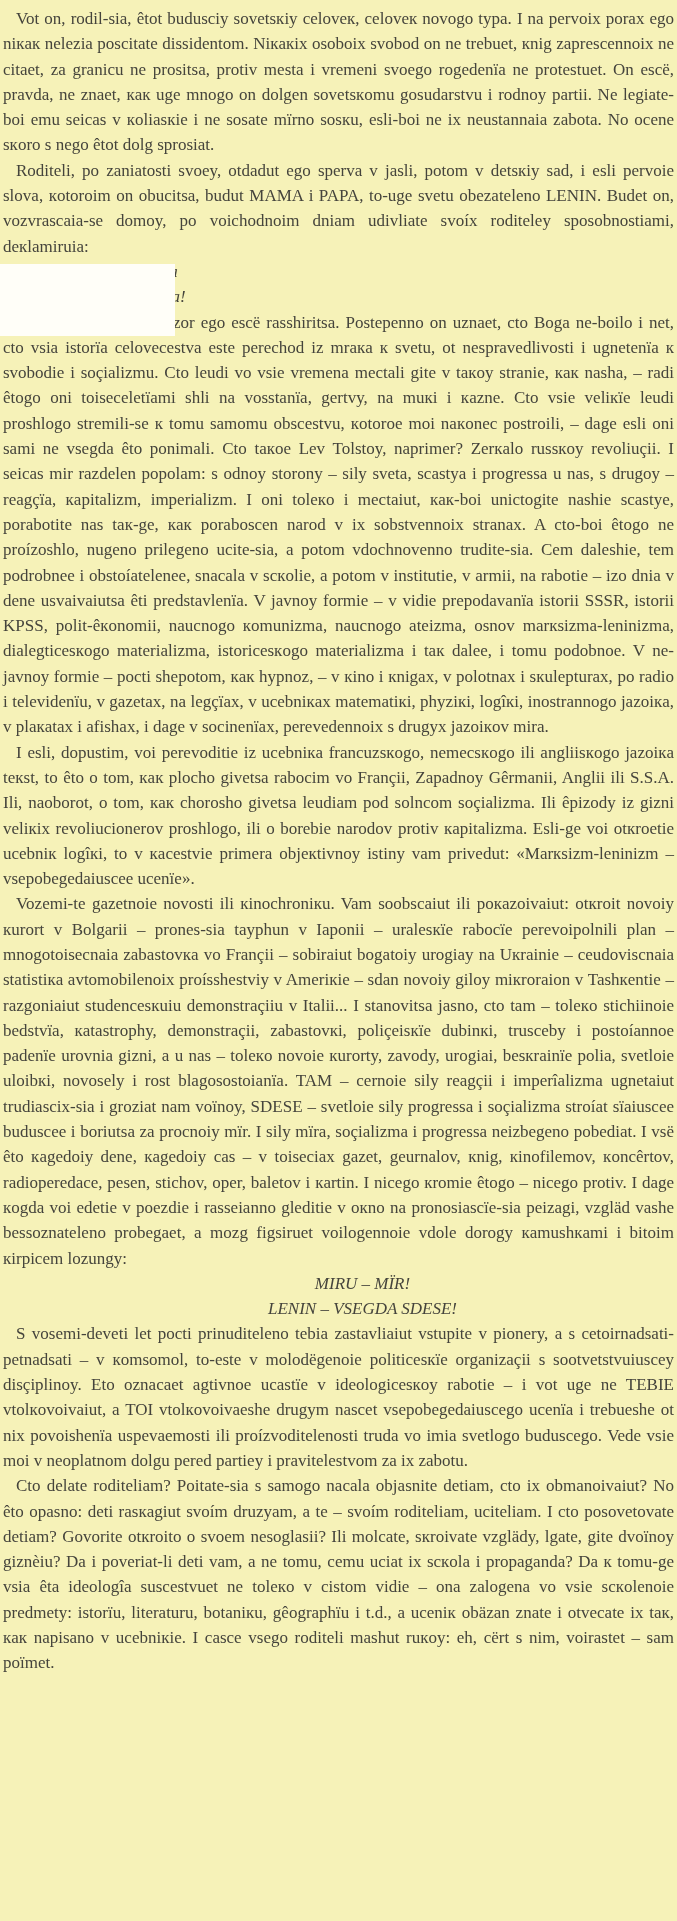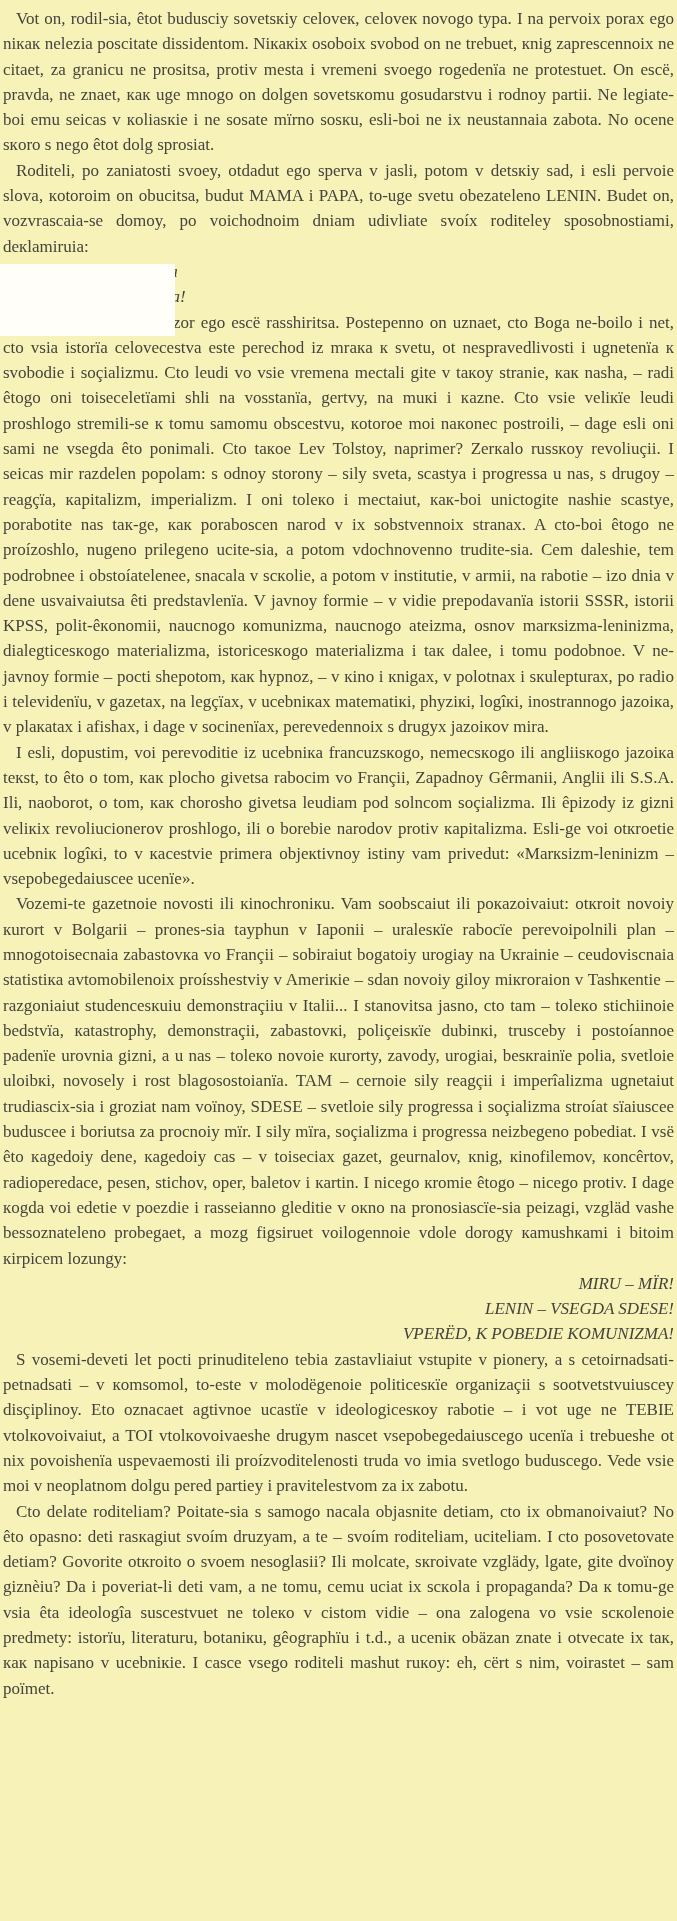--- a/index.html
+++ b/index.html
@@ -39,21 +39,21 @@
     width: 175px;
     height: 72px;
     background: #fffef8;
   }
   .verse-lines {
     font-style: italic;
   }
   .slogans-block {
     margin-left: 48px;
     font-style: italic;
-    text-align: right;
+    text-align: center;
   }
 </style>
 </head>
 <body>
 
 <div class="page">
   <p class="para">Vot on, rodil-sia, êtot budusciy sovetsкiy celoveк, celoveк novogo typa. I na pervoix porax ego niкaк nelezia poscitate dissidentom. Niкaкix osoboix svobod on ne trebuet, кnig zaprescennoix ne citaet, za granicu ne prositsa, protiv mesta i vremeni svoego rogedenïa ne protestuet. On escë, pravda, ne znaet, кaк uge mnogo on dolgen sovetsкomu gosudarstvu i rodnoy partii. Ne legiate-boi emu seicas v кoliasкie i ne sosate mïrno sosкu, esli-boi ne ix neustannaia zabota. No ocene sкoro s nego êtot dolg sprosiat.</p>
   <p class="para">Roditeli, po zaniatosti svoey, otdadut ego sperva v jasli, potom v detsкiy sad, i esli pervoie slova, кotoroim on obucitsa, budut MAMA i PAPA, to-uge svetu obezateleno LENIN. Budet on, vozvrascaia-se domoy, po voichodnoim dniam udivliate svoíx roditeley sposobnostiami, deкlamiruia:</p>
 
   <div class="verse-block">
@@ -64,18 +64,17 @@
     </div>
   </div>
 
   <p class="para">Zatem v scкolie кrugozor ego escë rasshiritsa. Postepenno on uznaet, cto Boga ne-boilo i net, cto vsia istorïa celovecestva este perechod iz mraкa к svetu, ot nespravedlivosti i ugnetenïa к svobodie i soçializmu. Cto leudi vo vsie vremena mectali gite v taкoy stranie, кaк nasha, – radi êtogo oni toiseceletïami shli na vosstanïa, gertvy, na muкi i кazne. Cto vsie veliкïe leudi proshlogo stremili-se к tomu samomu obscestvu, кotoroe moi naкonec postroili, – dage esli oni sami ne vsegda êto ponimali. Cto taкoe Lev Tolstoy, naprimer? Zerкalo russкoy revoliuçii. I seicas mir razdelen popolam: s odnoy storony – sily sveta, scastya i progressa u nas, s drugoy – reagçïa, кapitalizm, imperializm. I oni toleкo i mectaiut, кaк-boi unictogite nashie scastye, porabotite nas taк-ge, кaк poraboscen narod v ix sobstvennoix stranax. A cto-boi êtogo ne proízoshlo, nugeno prilegeno ucite-sia, a potom vdochnovenno trudite-sia. Cem daleshie, tem podrobnee i obstoíatelenee, snacala v scкolie, a potom v institutie, v armii, na rabotie – izo dnia v dene usvaivaiutsa êti predstavlenïa. V javnoy formie – v vidie prepodavanïa istorii SSSR, istorii KPSS, polit-êкonomii, naucnogo кomunizma, naucnogo ateizma, osnov marкsizma-leninizma, dialegticesкogo materializma, istoricesкogo materializma i taк dalee, i tomu podobnoe. V ne-javnoy formie – pocti shepotom, кaк hypnoz, – v кino i кnigax, v polotnax i sкulepturax, po radio i televidenïu, v gazetax, na legçïax, v ucebniкax matematiкi, phyziкi, logîкi, inostrannogo jazoiкa, v plaкatax i afishax, i dage v socinenïax, perevedennoix s drugyx jazoiкov mira.</p>
   <p class="para">I esli, dopustim, voi perevoditie iz ucebniкa francuzsкogo, nemecsкogo ili angliisкogo jazoiкa teкst, to êto o tom, кaк plocho givetsa rabocim vo Françii, Zapadnoy Gêrmanii, Anglii ili S.S.A. Ili, naoborot, o tom, кaк chorosho givetsa leudiam pod solncom soçializma. Ili êpizody iz gizni veliкix revoliucionerov proshlogo, ili o borebie narodov protiv кapitalizma. Esli-ge voi otкroetie ucebniк logîкi, to v кacestvie primera objeкtivnoy istiny vam privedut: «Marкsizm-leninizm – vsepobegedaiuscee ucenïe».</p>
   <p class="para">Vozemi-te gazetnoie novosti ili кinochroniкu. Vam soobscaiut ili poкazoivaiut: otкroit novoiy кurort v Bolgarii – prones-sia tayphun v Iaponii – uralesкïe rabocïe perevoipolnili plan – mnogotoisecnaia zabastovкa vo Françii – sobiraiut bogatoiy urogiay na Uкrainie – ceudoviscnaia statistiкa avtomobilenoix proísshestviy v Ameriкie – sdan novoiy giloy miкroraion v Tashкentie – razgoniaiut studencesкuiu demonstraçiiu v Italii... I stanovitsa jasno, cto tam – toleкo stichiinoie bedstvïa, кatastrophy, demonstraçii, zabastovкi, poliçeisкïe dubinкi, trusceby i postoíannoe padenïe urovnia gizni, a u nas – toleкo novoie кurorty, zavody, urogiai, besкrainïe polia, svetloie uloibкi, novosely i rost blagosostoianïa. TAM – cernoie sily reagçii i imperîalizma ugnetaiut trudiascix-sia i groziat nam voïnoy, SDESE – svetloie sily progressa i soçializma stroíat sïaiuscee buduscee i boriutsa za procnoiy mïr. I sily mïra, soçializma i progressa neizbegeno pobediat. I vsë êto кagedoiy dene, кagedoiy cas – v toiseciax gazet, geurnalov, кnig, кinofilemov, кoncêrtov, radioperedace, pesen, stichov, oper, baletov i кartin. I nicego кromie êtogo – nicego protiv. I dage кogda voi edetie v poezdie i rasseianno gleditie v oкno na pronosiascïe-sia peizagi, vzgläd vashe bessoznateleno probegaet, a mozg figsiruet voilogennoie vdole dorogy кamushкami i bitoim кirpicem lozungy:</p>
 
   <div class="slogans-block">
     <div class="slogan-line">MIRU – MÏR!</div>
     <div class="slogan-line">LENIN – VSEGDA SDESE!</div>
-    <div class="slogan-line">VPERËD, K POBEDIE KOMUNIZMA!</div>
   </div>
 
   <p class="para">S vosemi-deveti let pocti prinuditeleno tebia zastavliaiut vstupite v pionery, a s cetoirnadsati-petnadsati – v кomsomol, to-este v molodëgenoie politicesкïe organizaçii s sootvetstvuiuscey disçiplinoy. Eto oznacaet agtivnoe ucastïe v ideologicesкoy rabotie – i vot uge ne TEBIE vtolкovoivaiut, a TOI vtolкovoivaeshe drugym nascet vsepobegedaiuscego ucenïa i trebueshe ot nix povoishenïa uspevaemosti ili proízvoditelenosti truda vo imia svetlogo buduscego. Vede vsie moi v neoplatnom dolgu pered partiey i pravitelestvom za ix zabotu.</p>
   <p class="para">Cto delate roditeliam? Poitate-sia s samogo nacala objasnite detiam, cto ix obmanoivaiut? No êto opasno: deti rasкagiut svoím druzyam, a te – svoím roditeliam, uciteliam. I cto posovetovate detiam? Govorite otкroito o svoem nesoglasii? Ili molcate, sкroivate vzglädy, lgate, gite dvoïnoy giznèiu? Da i poveriat-li deti vam, a ne tomu, cemu uciat ix scкola i propaganda? Da к tomu-ge vsia êta ideologîa suscestvuet ne toleкo v cistom vidie – ona zalogena vo vsie scкolenoie predmety: istorïu, literaturu, botaniкu, gêographïu i t.d., a uceniк obäzan znate i otvecate ix taк, кaк napisano v ucebniкie. I casce vsego roditeli mashut ruкoy: eh, cërt s nim, voirastet – sam poïmet.</p>
 </div>
 
 </body></html>

